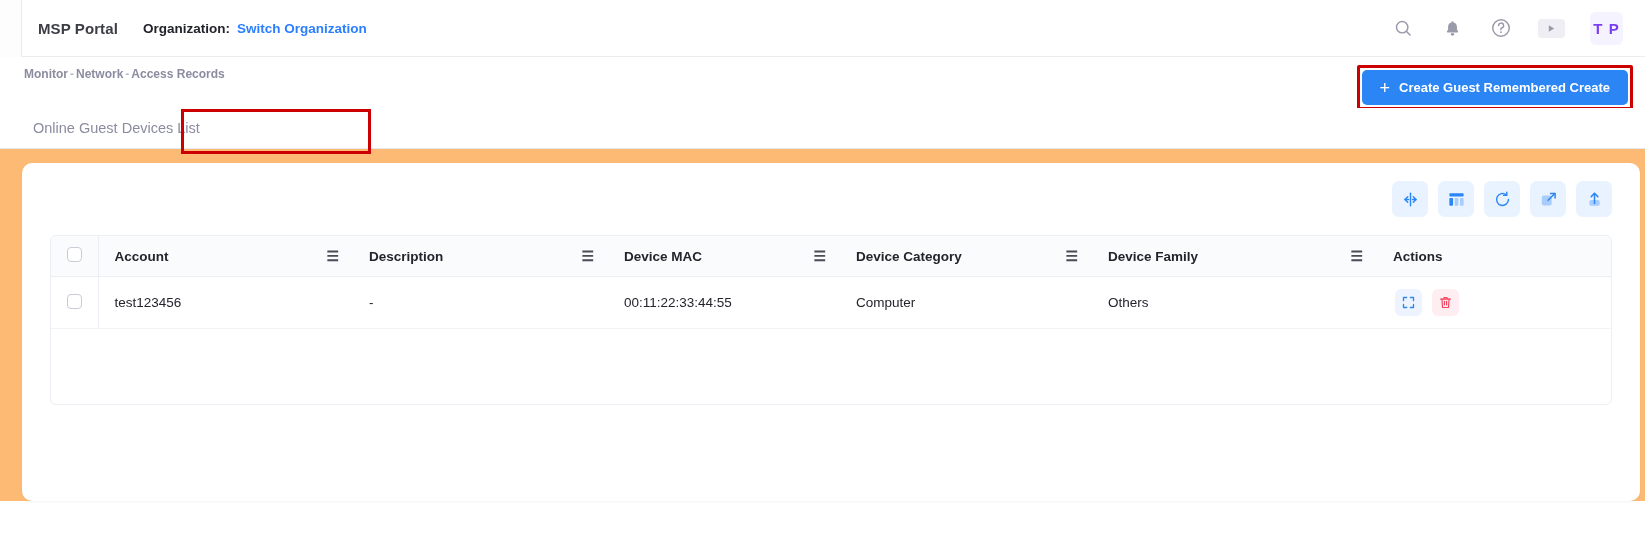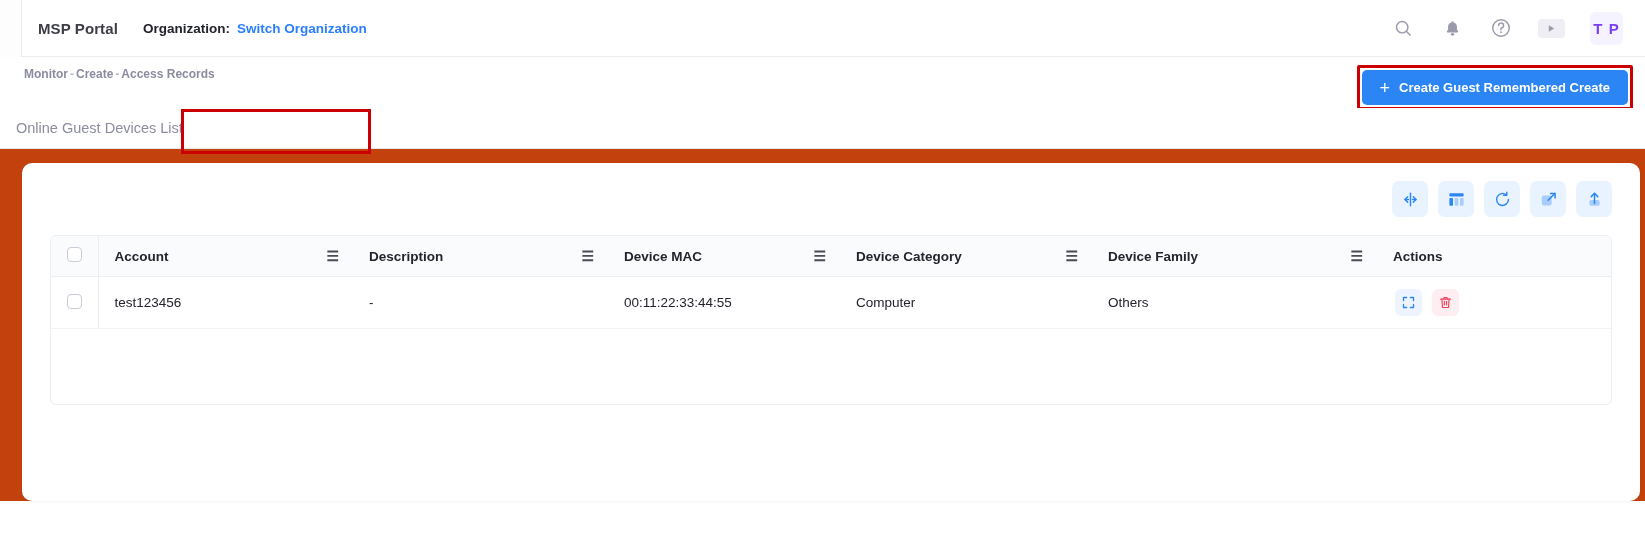--- a/index.html
+++ b/index.html
@@ -131,20 +131,21 @@
   .create-btn .plus { font-size: 18px; font-weight: 400; line-height: 1; }
 
   
   .tabbar {
     height: 41px;
     background: #ffffff;
     border-bottom: 1px solid #e8e8ef;
     display: flex;
     align-items: stretch;
     position: relative;
+    padding-left: 17px;
   }
   .tab {
     display: flex;
     align-items: center;
     padding: 0 16px;
     font-size: 14.5px;
     color: #8b8ca0;
     cursor: pointer;
     background: transparent;
     position: relative;
@@ -164,21 +165,21 @@
     border: 3px solid #cc0000;
     left: 181px;
     top: 1px;
     width: 190px;
     height: 45px;
     pointer-events: none;
   }
 
   
   .content {
-    background: #c2410c;
+    background: #fdba74;
     height: 352px;
     padding: 14px 5px 0 22px;
   }
   .card {
     background: #fff;
     border-radius: 10px;
     height: 338px;
     position: relative;
     box-shadow: 0 1px 3px rgba(20,20,50,.05);
   }
@@ -349,21 +350,21 @@
     </div>
     <div class="avatar-box">T P</div>
   </div>
 </div>
 
 <div class="page-head">
   <div>
     <div class="breadcrumb">
       <span class="crumb">Monitor</span>
       <span class="sep">-</span>
-      <span class="crumb">Create</span>
+      <span class="crumb">Network</span>
       <span class="sep">-</span>
       <span class="crumb">Access Records</span>
     </div>
   </div>
 
   <div class="create-wrap">
     <button class="create-btn">
       <span class="plus">+</span>
       <span>Create Guest Remembered Create</span>
     </button>

